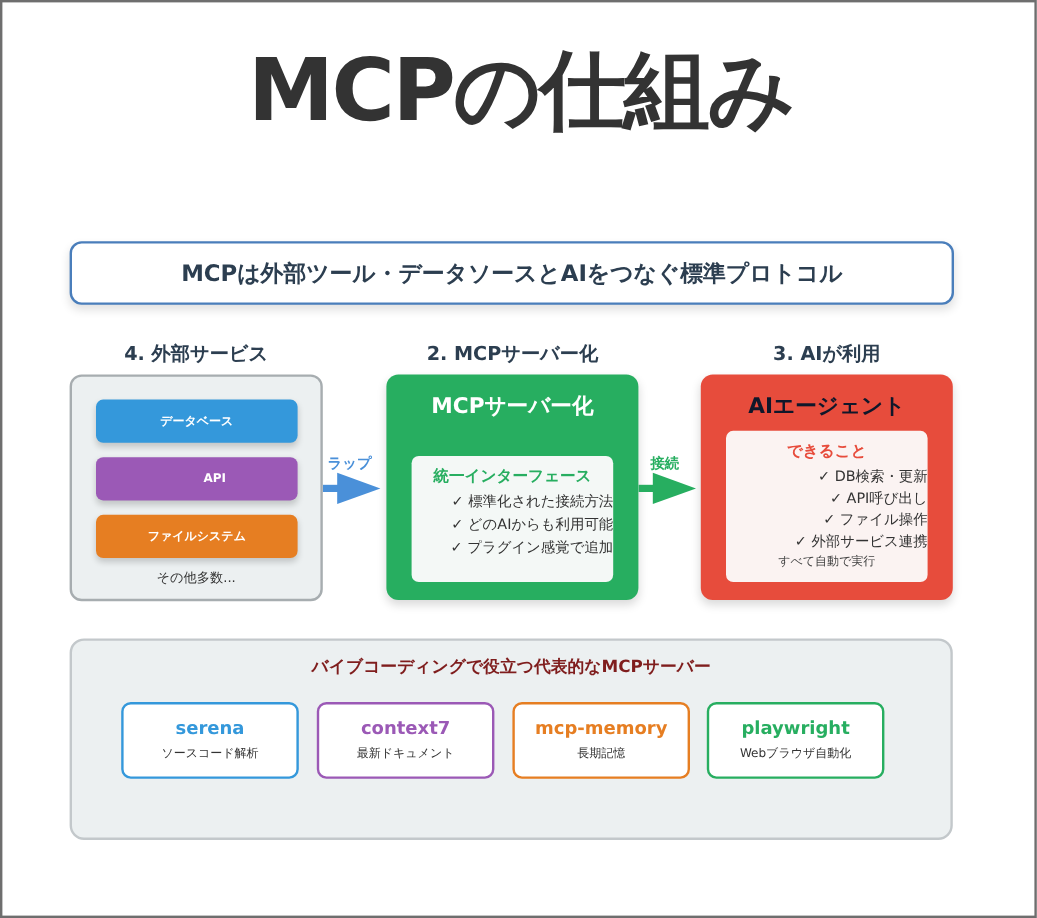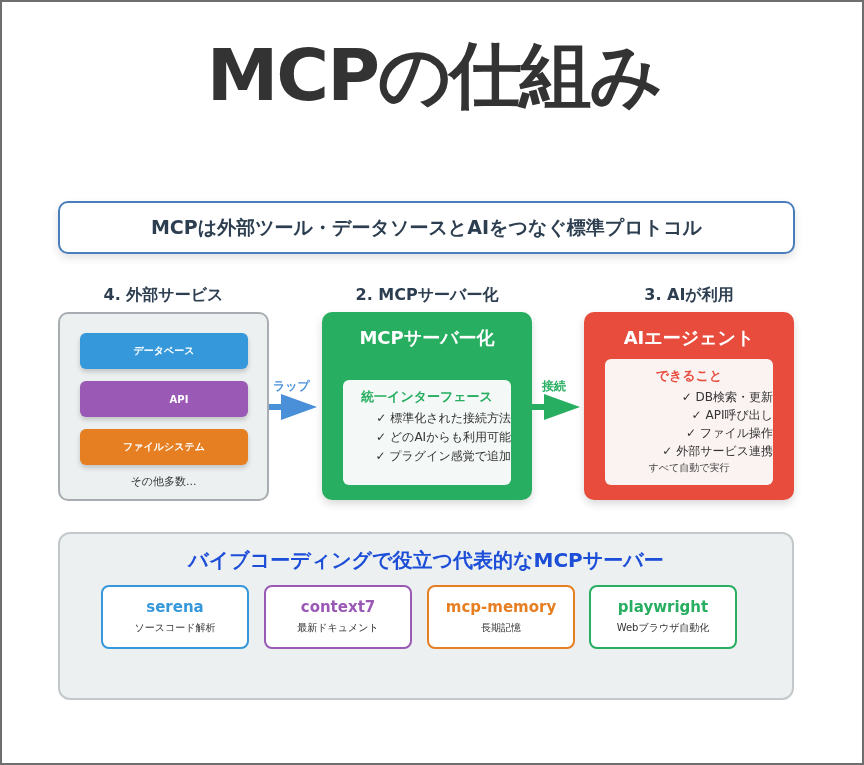--- a/index.html
+++ b/index.html
@@ -26,28 +26,28 @@
     .mcp-title { position: absolute; left: 0; top: 14px; width: 100%; text-align: center; color: #fff; font-weight: bold; font-size: 18px; }
     .mcp-sub { position: absolute; left: 0; top: 41px; width: 100%; text-align: center; color: #fff; font-size: 11px; }
     .inner { position: absolute; background: #f4f8f6; border-radius: 6px; }
     .inner.g { left: 21px; top: 68px; width: 168px; height: 105px; }
     .inner-title { text-align: center; font-weight: bold; font-size: 13px; margin-top: 8px; }
     .inner.g .inner-title { color: #27ae60; }
     .check-list { list-style: none; margin-top: 3px; }
     .check-list li { text-align: right; font-size: 12px; color: #333; line-height: 19px; padding-left: 13px; }
 
     .box-ai { position: absolute; left: 582px; top: 310px; width: 210px; height: 188px; background: #e74c3c; border-radius: 10px; box-shadow: 0 4px 8px rgba(0,0,0,0.15); }
-    .ai-title { position: absolute; left: 0; top: 14px; width: 100%; text-align: center; color: #ffffff; font-weight: bold; font-size: 18px; }
+    .ai-title { position: absolute; left: 0; top: 14px; width: 100%; text-align: center; color: #0f172a; font-weight: bold; font-size: 18px; }
     .inner.r { left: 21px; top: 47px; width: 168px; height: 126px; background: #fbf3f2; }
     .inner.r .inner-title { color: #e74c3c; }
     .inner.r .check-list li { line-height: 18px; }
     .auto-note { text-align: center; font-size: 10px; color: #444; margin-top: 1px; }
 
     .bottom-panel { position: absolute; left: 56px; top: 530px; width: 736px; height: 168px; background: #ecf0f1; border: 2px solid #c3c8cb; border-radius: 12px; }
-    .bottom-title { position: absolute; left: 0; top: 13px; width: 100%; text-align: center; font-size: 20px; font-weight: bold; color: #1d4ed8; }
+    .bottom-title { position: absolute; left: 0; top: 13px; width: 100%; text-align: center; font-size: 14px; font-weight: bold; color: #7f1d1d; }
     .card { position: absolute; top: 51px; width: 148px; height: 64px; background: #ffffff; border: 2px solid; border-radius: 8px; text-align: center; }
     .card-name { font-weight: bold; font-size: 15px; margin-top: 11px; }
     .card-desc { font-size: 10px; color: #333; margin-top: 5px; }
   </style>
 </head>
 <body>
 
 <div class="frame">
 
   <div class="title">MCPの仕組み</div>

